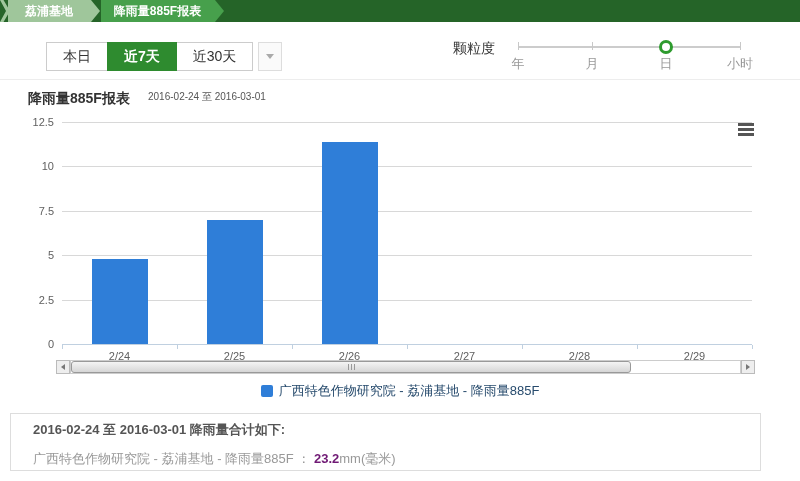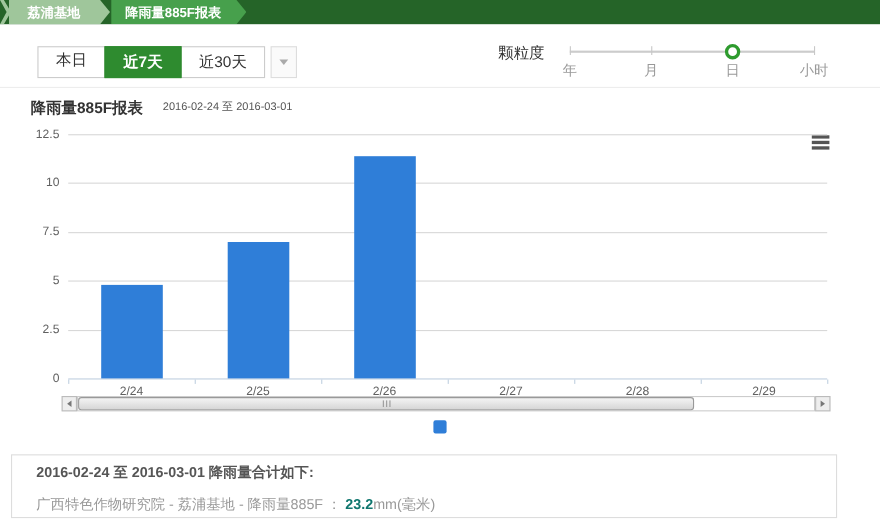--- a/index.html
+++ b/index.html
@@ -18,21 +18,21 @@
   .crumb{position:absolute;top:0;height:22px;color:#fff;font-size:12px;font-weight:bold;
     line-height:22px;text-align:center;white-space:nowrap;padding-right:10px;
     clip-path:polygon(0 0,calc(100% - 9px) 0,100% 50%,calc(100% - 9px) 100%,0 100%);cursor:pointer;}
   .crumb.c0{background:var(--crumb1);}
   .crumb.c1{background:var(--crumb2);}
 
   
   .tab-group{position:absolute;left:34px;top:42px;display:flex;align-items:center;}
   .tab{height:29px;padding:0 16px;border:1px solid #ccc;background:#fff;color:#333;
     font-size:14px;font-family:inherit;margin-left:-1px;cursor:pointer;line-height:27px;}
-  .tab:first-child{margin-left:0;font-family:Liberation Mono, monospace;}
+  .tab:first-child{margin-left:12px;}
   .tab.selected{background:var(--accent);border-color:var(--accent);color:#fff;font-weight:bold;position:relative;z-index:1;}
   .dd-btn{width:24px;height:29px;margin-left:5px;border:1px solid #ddd;background:#fafafa;
     display:flex;align-items:center;justify-content:center;cursor:pointer;}
   .caret{width:0;height:0;border-left:4px solid transparent;border-right:4px solid transparent;border-top:5px solid #aaa;}
 
   .gran-label{position:absolute;left:453px;top:40px;font-size:14px;color:#333;}
   .slider-line{position:absolute;left:518px;top:46px;width:222px;height:2px;background:#ccc;}
   .slider-tick{position:absolute;top:42px;width:1px;height:8px;background:#c8c8c8;}
   .slider-label{position:absolute;top:55px;font-size:13px;color:#999;transform:translateX(-50%);cursor:pointer;white-space:nowrap;}
   .slider-handle{position:absolute;top:40px;width:14px;height:14px;border-radius:50%;
@@ -67,21 +67,21 @@
 
   
   .legend{position:absolute;left:0;top:382px;width:800px;display:flex;justify-content:center;align-items:center;gap:6px;cursor:pointer;}
   .legend-swatch{width:12px;height:12px;border-radius:2px;background:var(--bar);}
   .legend-text{font-size:13px;color:var(--legendc);}
 
   
   .summary{position:absolute;left:10px;top:413px;width:751px;height:58px;border:1px solid #ddd;background:#fff;padding-left:44px;}
   .sum-head{position:absolute;left:22px;top:7px;font-size:13px;font-weight:bold;color:#555;white-space:nowrap;}
   .sum-row{position:absolute;left:22px;top:36px;font-size:13px;color:#999;white-space:nowrap;}
-  .sum-val{font-weight:bold;color:#0f766e;}
+  .sum-val{font-weight:bold;color:#701a75;}
   .sum-unit{color:#999;}
 </style>
 </head>
 <body>
 
 <div class="page">
 
   
   <div class="topbar">
     <div class="crumb-lead"></div>
@@ -126,20 +126,21 @@
         <i></i>
       </div>
   </div>
   <button class="sb-btn" style="left:741px">
     <span class="tri-r"></span>
   </button>
 
   
   <div class="legend">
     <span class="legend-swatch"></span>
+    <span class="legend-text">广西特色作物研究院 - 荔浦基地 - 降雨量885F</span>
   </div>
 
   
   <div class="summary">
     <div class="sum-head">2016-02-24 至 2016-03-01 降雨量合计如下:</div>
     <div class="sum-row">
       <span>广西特色作物研究院 - 荔浦基地 - 降雨量885F ： </span><span class="sum-val">23.2</span><span class="sum-unit">mm(毫米)</span>
     </div>
   </div>
 

